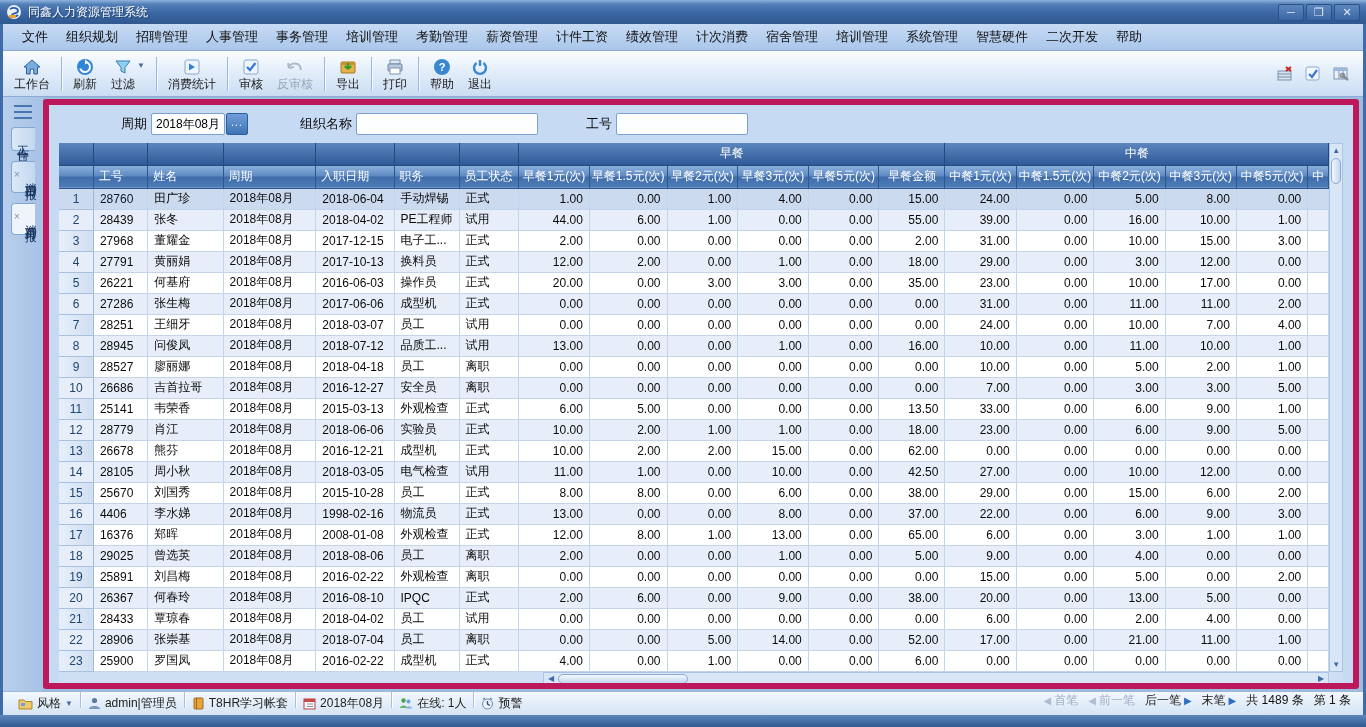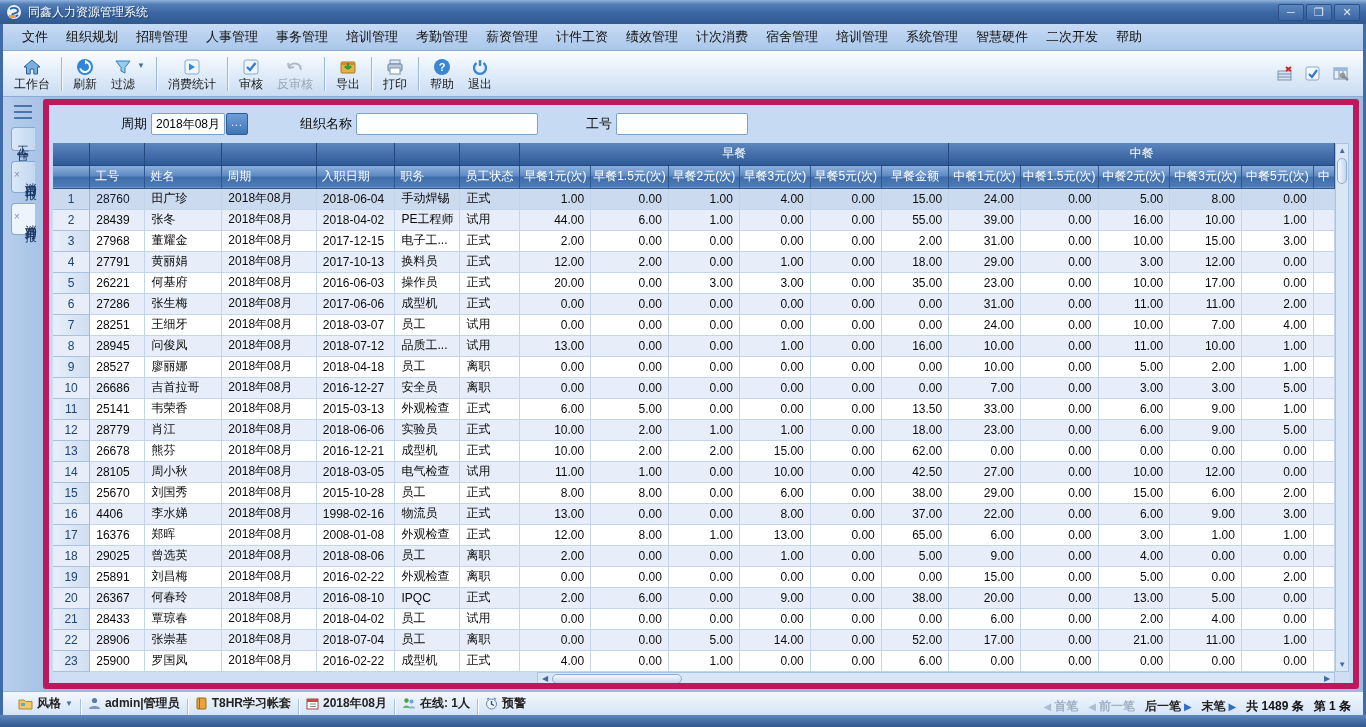--- a/index.html
+++ b/index.html
@@ -43,21 +43,21 @@
   .filter-bar { height:38px; display:flex; align-items:center; padding-left:72px; font-size:13px; color:#0a0a0a; }
   .filter-bar label { margin-right:4px; }
   .txt-input { height:22px; border:1px solid #7ba2ce; border-radius:2px; background:#fdfeff; font-size:12px; padding:0 4px; font-family:inherit; }
   .w88 { width:74px; }
   .w180 { width:182px; }
   .w132 { width:132px; }
   .ellipsis-btn { width:22px; height:22px; margin-left:1px; background:linear-gradient(#6f9fd8,#3f74b4); border:1px solid #2c5e9e; border-radius:2px; color:#fff; font-size:10px; line-height:18px; text-align:center; letter-spacing:1px; }
   .gap1 { width:52px; } .gap2 { width:48px; }
 
   
-  .grid-wrap { margin:0 4px; flex:1; display:flex; flex-direction:column; overflow:hidden; }
+  .grid-wrap { margin:0 10px; flex:1; display:flex; flex-direction:column; overflow:hidden; }
   .grid-body { display:flex; }
   table.grid { border-collapse:collapse; table-layout:fixed; background:#fff; }
   .grid th, .grid td { overflow:hidden; white-space:nowrap; font-weight:normal; }
   .band-row th { height:22px; background:linear-gradient(#5b86be,#2f5a97); border-right:1px solid #24497e; border-bottom:1px solid #24497e; }
   .band-label { color:#fff; font-size:12px; text-align:center; }
   .head-row th { height:23px; background:linear-gradient(#8db1dc 0%,#5d89c2 48%,#3f6daa 52%,#4f7cb8 100%); color:#fff; font-size:12px; border-right:1px solid #2d578f; border-bottom:1px solid #2d578f; padding:0 5px; text-align:left; }
   .head-row th.c { text-align:center; padding:0 2px; }
   .grid td { height:21px; font-size:12px; color:#0a0a0a; border-right:1px solid #c3d5eb; border-bottom:1px solid #c3d5eb; padding:0 6px; }
   .grid td.num { text-align:right; }
   .grid tr.alt td { background:#e7eef9; }
@@ -72,21 +72,21 @@
   .vspacer { flex:1; }
   .hscroll-row { height:14px; display:flex; }
   .hscroll-spacer { width:484px; background:#cfdff3; }
   .hscroll { flex:1; background:#d9e6f6; border:1px solid #aac4e3; display:flex; align-items:center; }
   .hscroll .scroll-arrow { width:14px; height:100%; line-height:12px; }
   .hthumb { width:130px; height:10px; background:linear-gradient(#f3f8fe,#c3d6ee); border:1px solid #8aabd4; border-radius:5px; }
   .hspacer { flex:1; }
   .corner-box { width:14px; background:#cfdff3; }
 
   
-  .statusbar { height:24px; background:linear-gradient(#f2f8fe,#d5e4f5); border-top:1px solid #9db8da; display:flex; align-items:flex-end; font-size:12px; color:#222; padding:0 8px;font-weight:bold; }
+  .statusbar { height:24px; background:linear-gradient(#f2f8fe,#d5e4f5); border-top:1px solid #9db8da; display:flex; align-items:flex-start; font-size:12px; color:#222; padding:0 8px; }
   .sb-item { display:flex; align-items:center; gap:4px; padding:0 7px; height:100%; }
   .sb-sep { width:1px; height:16px; background:#a9c0dd; box-shadow:1px 0 0 #fff; }
   .sb-drop { font-size:8px; color:#4a6ea0; }
   .sb-right { margin-left:auto; display:flex; align-items:center; gap:10px; padding-right:4px; }
   .nav-item { display:flex; align-items:center; gap:3px; }
   .nav-item.disabled { color:#9fafc4; }
   .nav-arrow { font-size:10px; color:#2f6fc0; }
   .nav-item.disabled .nav-arrow { color:#aebdd2; }
   .rec-count { color:#111; }
   .window-bottom { height:12px; margin:0 -3px; background:linear-gradient(#5d87bd,#31598f); }

